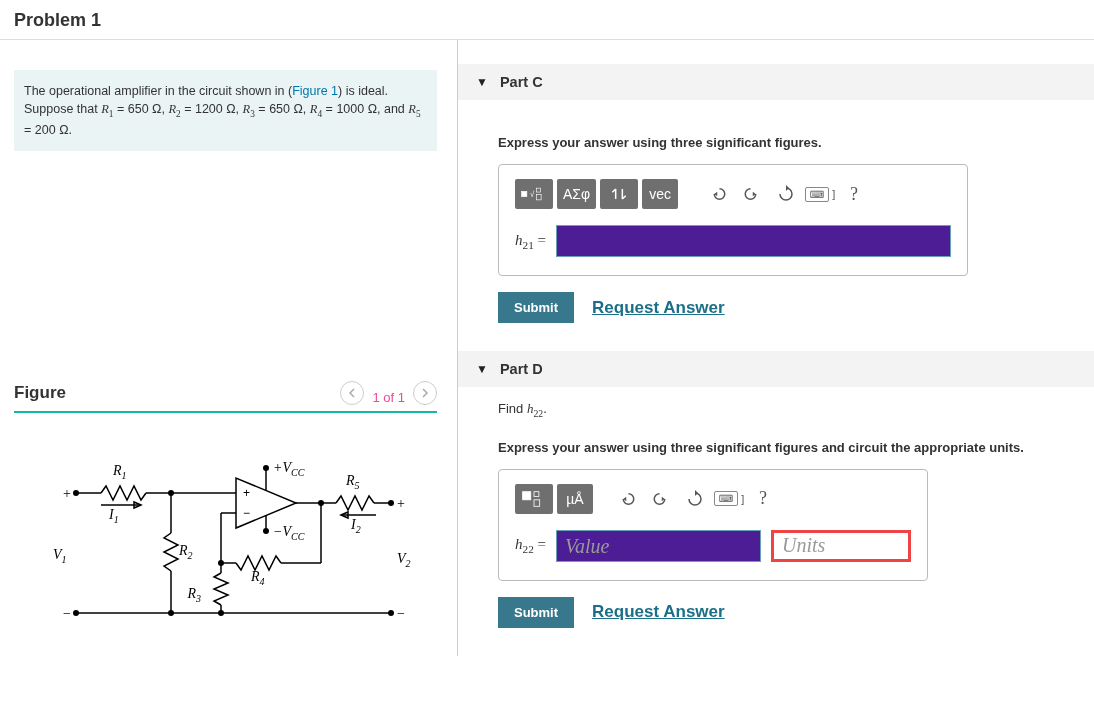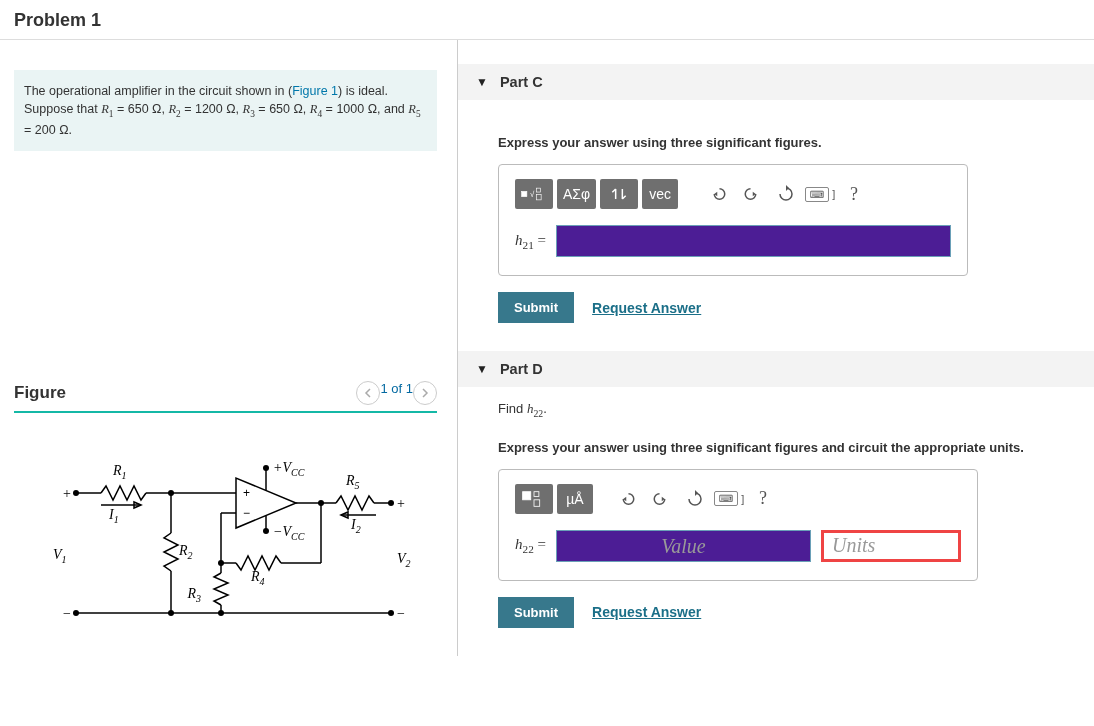--- a/index.html
+++ b/index.html
@@ -36,21 +36,21 @@
   .ohm { font-family: Arial, sans-serif; font-style: normal;}
   .figure-head {
     display: flex;
     align-items: center;
     justify-content: space-between;
     margin-top: 230px;
     border-bottom: 2px solid #14b8a6;
     padding-bottom: 6px;
   }
   .figure-head h2 { margin: 0; font-size: 17px; font-weight: bold; color:#333;}
-  .fig-nav { display: flex; align-items: flex-start; gap: 0; color:#0369a1;}
+  .fig-nav { display: flex; align-items: flex-end; gap: 8px; color:#ec4899;}
   .circ-btn {
     width: 24px; height: 24px; border: 1px solid #ccc; border-radius: 50%;
     display: flex; align-items: center; justify-content: center;
     color: #888; background: #fff;
   }
   .figure-body { padding-top: 40px; }
   .figure-svg { width: 370px; height: 175px; display:block; margin:0 auto;}
   .figure-svg text { font-family: 'Times New Roman', serif; font-size: 14px; fill:#000; }
   .figure-svg .sublbl { font-size: 10px; }
   .figure-svg line, .figure-svg polyline, .figure-svg polygon, .figure-svg path, .figure-svg circle, .figure-svg rect.stroked { stroke:#000; stroke-width:1.5; fill:none; }
@@ -72,21 +72,21 @@
   .part-header .title { font-weight: bold; font-size: 14.5px;}
   .part-body { padding: 14px 0 0 40px; font-size: 13px; }
   .instr { font-weight: bold; margin-top:21px;}
   .answer-box {
     border: 1px solid #bbb;
     border-radius: 4px;
     margin-top: 14px;
     padding: 14px 16px 18px;
     width: 470px;
   }
-  .part-d .answer-box { width: 480px; text-align: center; }
+  .part-d .answer-box { width: 430px; }
   .toolbar { display: flex; align-items: center; gap: 6px; margin-bottom: 16px; justify-content:flex-start; position:relative;}
   .tb-group { display:flex; gap:4px; }
   .tb-btn {
     height: 30px; min-width: 36px;
     background: #6f6f6f; color:#fff;
     display:flex; align-items:center; justify-content:center;
     font-size: 14px; border-radius:2px;
     padding: 0 6px;
   }
   .tb-btn.svgwrap svg { width:26px; height:20px; }
@@ -108,21 +108,21 @@
   .units-input {
     width:140px; height:32px; border:3px solid #ef4444; background:#fff;
     color:#999; font-style:italic; font-size:20px; font-family:'Times New Roman',serif;
     display:flex; align-items:center; padding:0 8px;
   }
   .actions { margin-top: 16px; display:flex; align-items:center; gap:18px;}
   .submit-btn {
     background:#37788c; color:#fff; border:none; padding:8px 16px;
     font-weight:bold; font-size:13px;
   }
-  .req-link { color:#1b6f88; font-weight:bold; text-decoration:underline; font-size:14px;}
+  .req-link { color:#1b6f88; font-weight:bold; text-decoration:underline; font-size:17px;}
 </style>
 </head>
 <body>
 
 <div class="page">
   <div class="header">
     <h1>Problem 1</h1>
   </div>
 
   <div class="columns">

